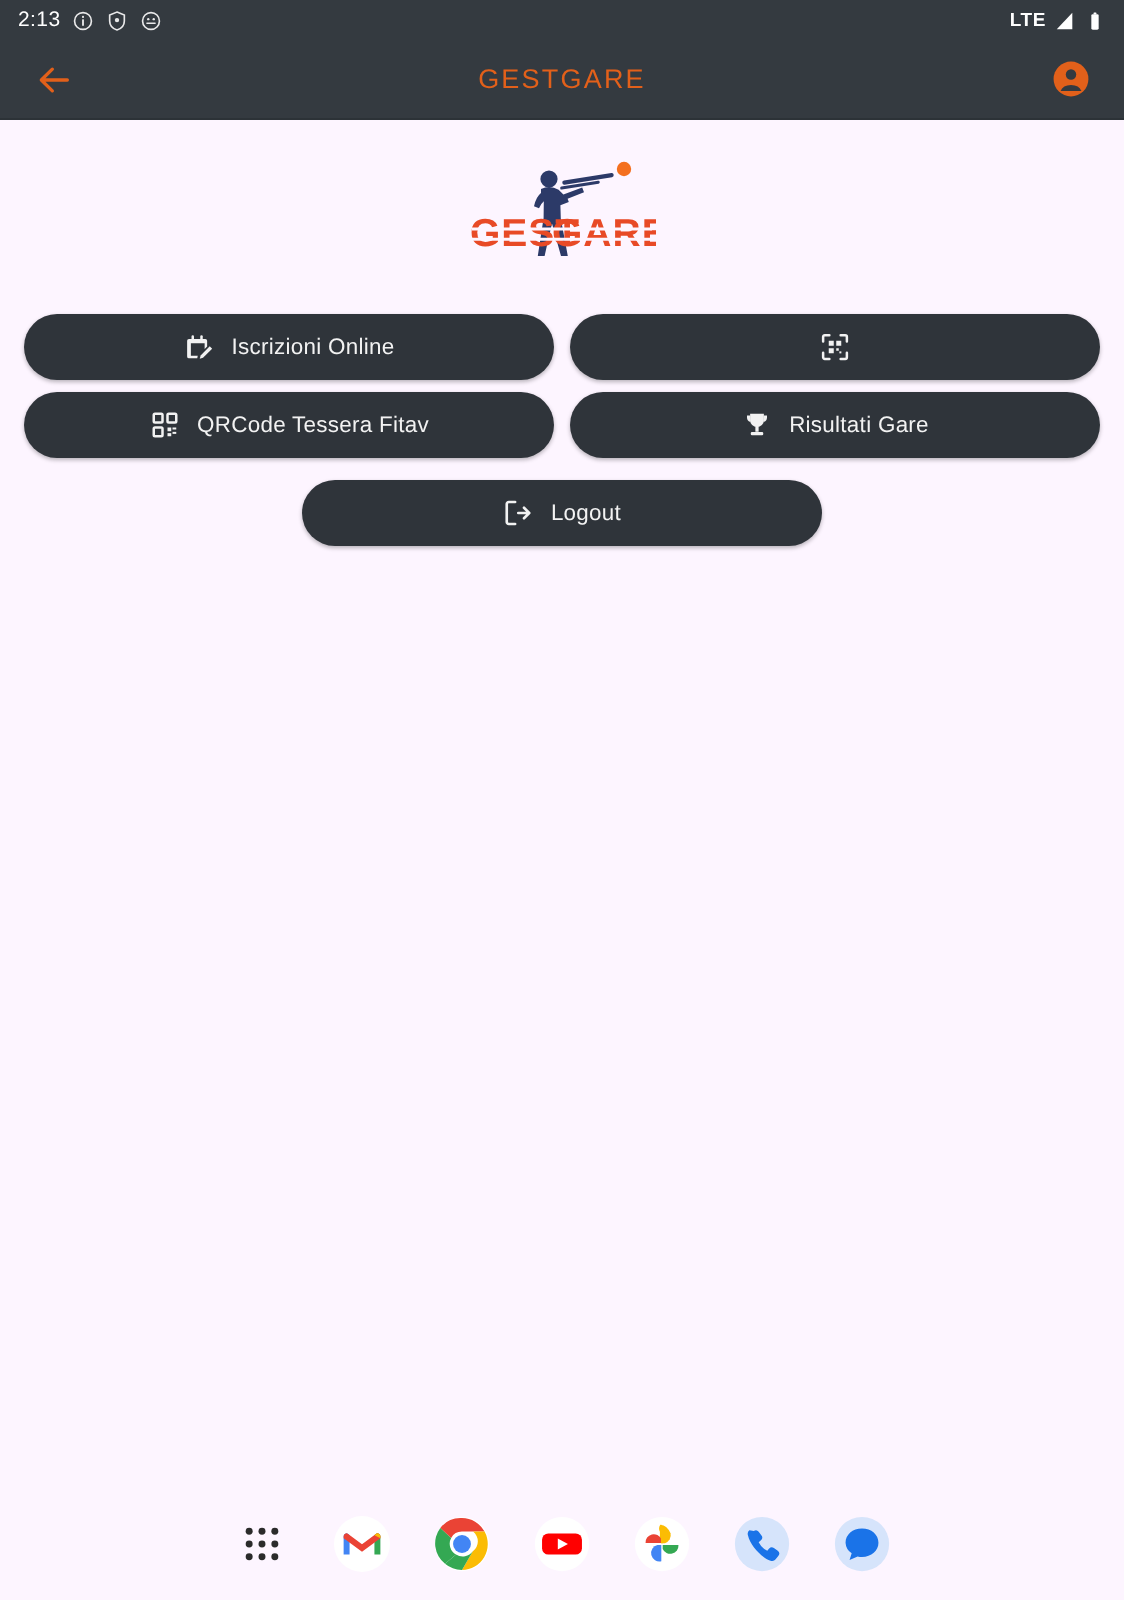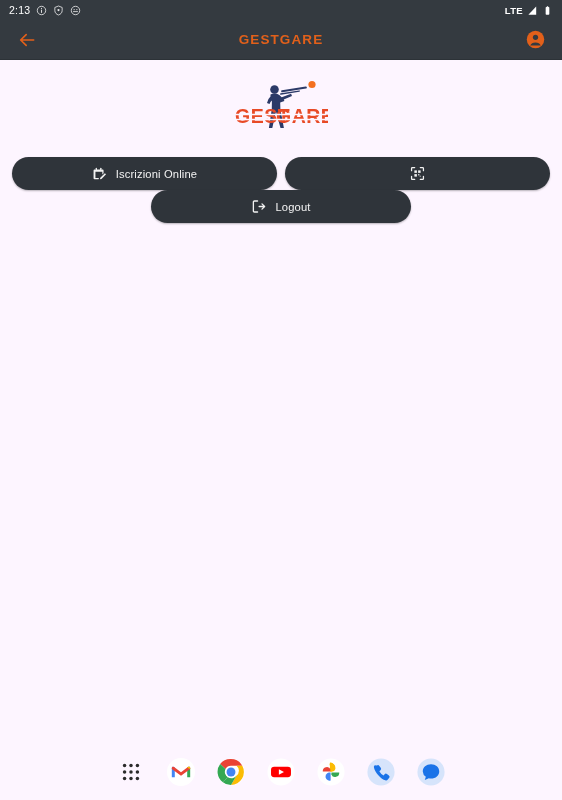--- a/index.html
+++ b/index.html
@@ -25,21 +25,21 @@
 
   
   .appbar{
     height:40px; background:#343A40;
     display:flex; align-items:center; justify-content:space-between;
     padding:0 14px; position:relative;
     border-bottom:1px solid #2c3237;
   }
   .appbar-title{
     position:absolute; left:0; right:0; text-align:center;
-    color:#E2601A; font-size:13.5px; letter-spacing:1.1px; font-weight:700;
+    color:#E2601A; font-size:13.5px; letter-spacing:1.1px; font-weight:400;
     pointer-events:none;
   }
   .back-btn{ width:26px; height:26px; display:flex; align-items:center; justify-content:center; z-index:2; cursor:pointer;}
   .acct-btn{ width:26px; height:26px; display:flex; align-items:center; justify-content:center; z-index:2; cursor:pointer;}
 
   
   .logo-wrap{
     display:flex; align-items:flex-end; justify-content:center;
     padding-top:16px; padding-bottom:24px; height:97px;
   }
@@ -53,21 +53,21 @@
   }
   .btn{
     height:33px; background:#2F343A; border-radius:17px;
     display:flex; align-items:center; justify-content:center; gap:9px;
     color:#F2F2F2; font-size:11.2px; letter-spacing:.15px;
     box-shadow:0 1px 2px rgba(0,0,0,.28);
     cursor:pointer; user-select:none; border:none;
     font-family:"Liberation Sans", sans-serif;
   }
   .btn svg{ display:block; }
-  .logout-row{ display:flex; justify-content:center; padding:0 12px; }
+  .logout-row{ display:flex; justify-content:center; margin-top:11px; padding:0 12px; }
   .btn-logout{ width:260px; }
 
   
   .dock{
     position:absolute; left:0; right:0; bottom:0; height:56px;
     display:flex; align-items:center; justify-content:center; gap:20px;
   }
   .dock-item{ width:30px; height:30px; display:flex; align-items:center; justify-content:center; cursor:pointer; }
   .dock-item svg{ display:block; }
 </style>
@@ -175,21 +175,47 @@
         <g fill="#F2F2F2">
           <rect x="7" y="7" width="4" height="4"></rect>
           <rect x="13" y="7" width="4" height="4"></rect>
           <rect x="7" y="13" width="4" height="4"></rect>
           <rect x="13" y="13" width="2" height="2"></rect>
           <rect x="15.5" y="15.5" width="1.6" height="1.6"></rect>
         </g>
       </svg>
     </div>
 
-
+    <div class="btn">
+      <svg width="15" height="15" viewBox="0 0 24 24">
+        <g fill="none" stroke="#F2F2F2" stroke-width="2">
+          <rect x="3" y="3" width="7" height="7" rx="1"></rect>
+          <rect x="14" y="3" width="7" height="7" rx="1"></rect>
+          <rect x="3" y="14" width="7" height="7" rx="1"></rect>
+        </g>
+        <g fill="#F2F2F2">
+          <rect x="14" y="14" width="3" height="3"></rect>
+          <rect x="18" y="14" width="3" height="1.6"></rect>
+          <rect x="18" y="17.5" width="3" height="1.6"></rect>
+          <rect x="14" y="18.5" width="3" height="2.5"></rect>
+        </g>
+      </svg>
+      <span>QRCode Tessera Fitav</span>
+    </div>
+
+    <div class="btn">
+      <svg width="15" height="15" viewBox="0 0 24 24">
+        <path d="M6.5 3 h11 v5.2 a5.5 5.5 0 0 1 -11 0 Z" fill="#F2F2F2"></path>
+        <path d="M6.6 4.4 H4 v1.8 a3.4 3.4 0 0 0 2.9 3.3 Z" fill="#F2F2F2"></path>
+        <path d="M17.4 4.4 H20 v1.8 a3.4 3.4 0 0 1 -2.9 3.3 Z" fill="#F2F2F2"></path>
+        <rect x="10.7" y="13.2" width="2.6" height="4.2" fill="#F2F2F2"></rect>
+        <rect x="7" y="17.6" width="10" height="2.6" rx="1" fill="#F2F2F2"></rect>
+      </svg>
+      <span>Risultati Gare</span>
+    </div>
 
 
   </div>
 
   <div class="logout-row">
     <div class="btn btn-logout">
       <svg width="15" height="15" viewBox="0 0 24 24">
         <path d="M10.5 3.2 H5.4 A1.6 1.6 0 0 0 3.8 4.8 V19.2 A1.6 1.6 0 0 0 5.4 20.8 H10.5" fill="none" stroke="#F2F2F2" stroke-width="2.1" stroke-linecap="round"></path>
         <path d="M13 12 H21.4 M17.6 7.8 L21.8 12 L17.6 16.2" fill="none" stroke="#F2F2F2" stroke-width="2.1" stroke-linecap="round" stroke-linejoin="round"></path>
       </svg>

